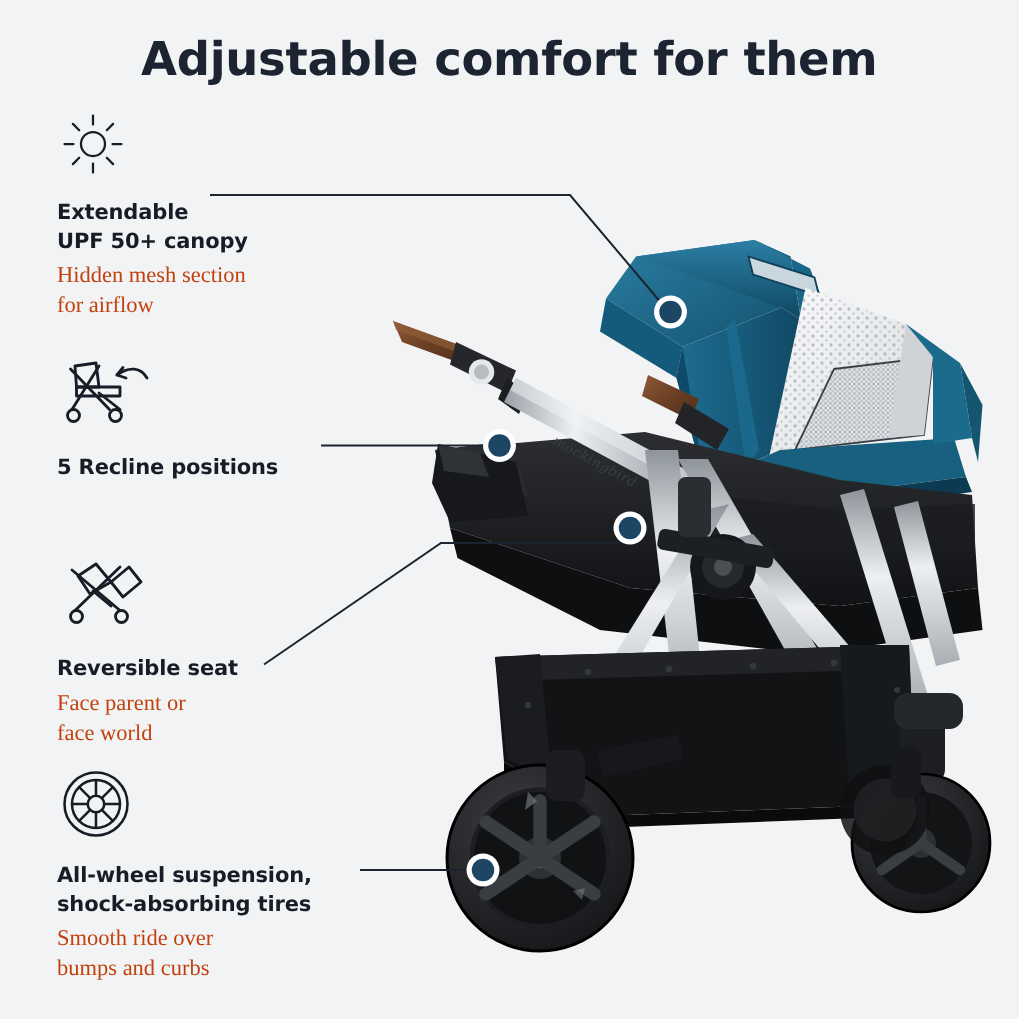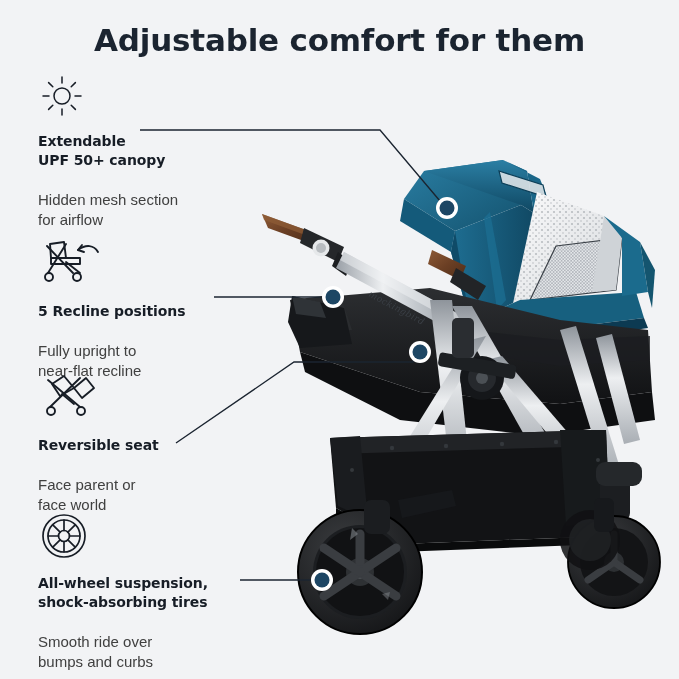--- a/index.html
+++ b/index.html
@@ -31,26 +31,26 @@
   .feature .title{
     font-family:"DejaVu Sans", sans-serif;
     font-weight:bold;
     font-size:14px;
     line-height:19px;
     color:#171d26;
     letter-spacing:-0.1px;
     white-space:pre-line;
   }
   .feature .sub{
-    margin-top:20px;
-    font-family:Liberation Sans, sans-serif;
+    margin-top:4px;
+    font-family:Liberation Serif, serif;
     font-weight:400;
     font-size:15px;
     line-height:19.5px;
-    color:#404040;
+    color:#c2410c;
     white-space:pre-line;
   }
 
   #f1{top:74px;}
   #f2{top:240px;}
   #f3{top:374px;}
   #f4{top:512px;}
 
   
   #leaders,#photo{position:absolute;left:0;top:0;width:679px;height:679px;}
@@ -301,22 +301,20 @@
           <path d="M26 4 L8 33"></path>
           <path d="M26 22 L40 33"></path>
           <circle cx="9" cy="37" r="4"></circle>
           <circle cx="37" cy="37" r="4"></circle>
           <path d="M38 10 C46 4 54 5 58 12"></path>
           <path d="M38 10 L42 5 M38 10 L44 12"></path>
         </g>
       </svg>
     </span>
     <div class="title">5 Recline positions</div>
-    <div class="sub">Fully upright to
-near-flat recline</div>
   </div>
 
   <div class="feature" id="f4">
     <span class="icon">
       <svg width="48" height="48" viewBox="0 0 48 48">
         <g fill="none" stroke="#171d26" stroke-width="1.7">
           <circle cx="24" cy="24" r="21"></circle>
           <circle cx="24" cy="24" r="16"></circle>
           <circle cx="24" cy="24" r="5.5"></circle>
           <g stroke-linecap="round">

